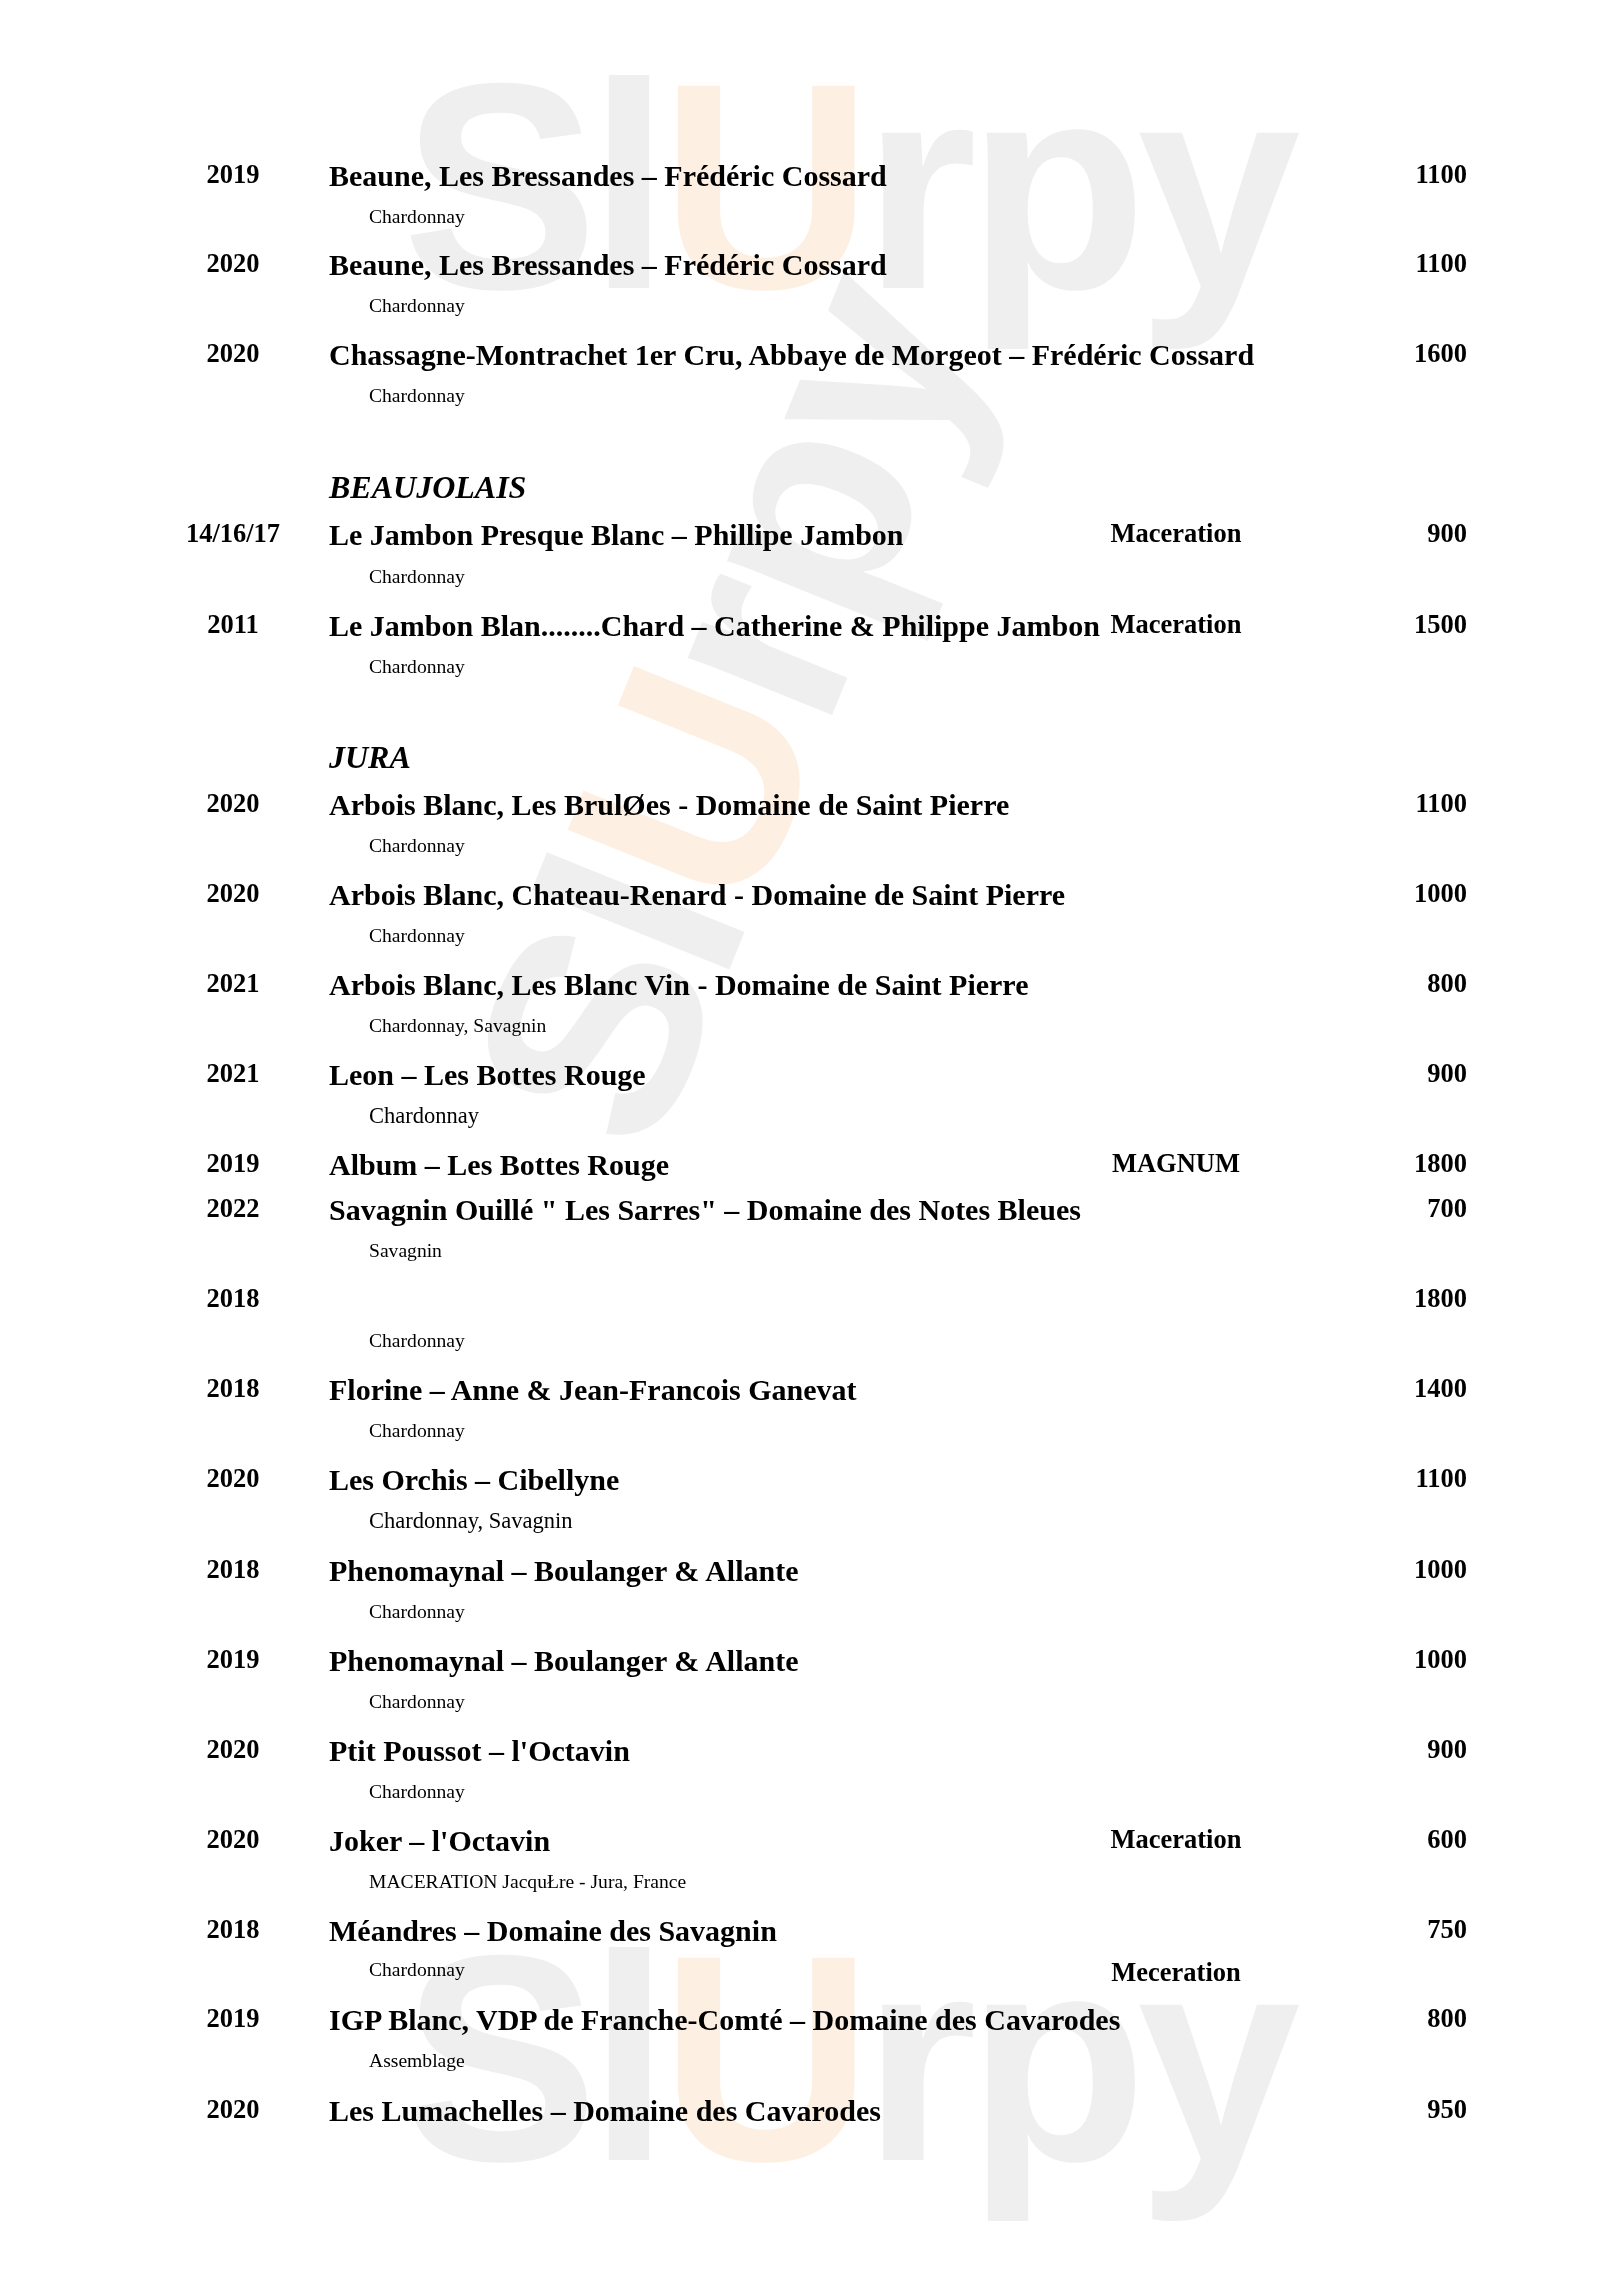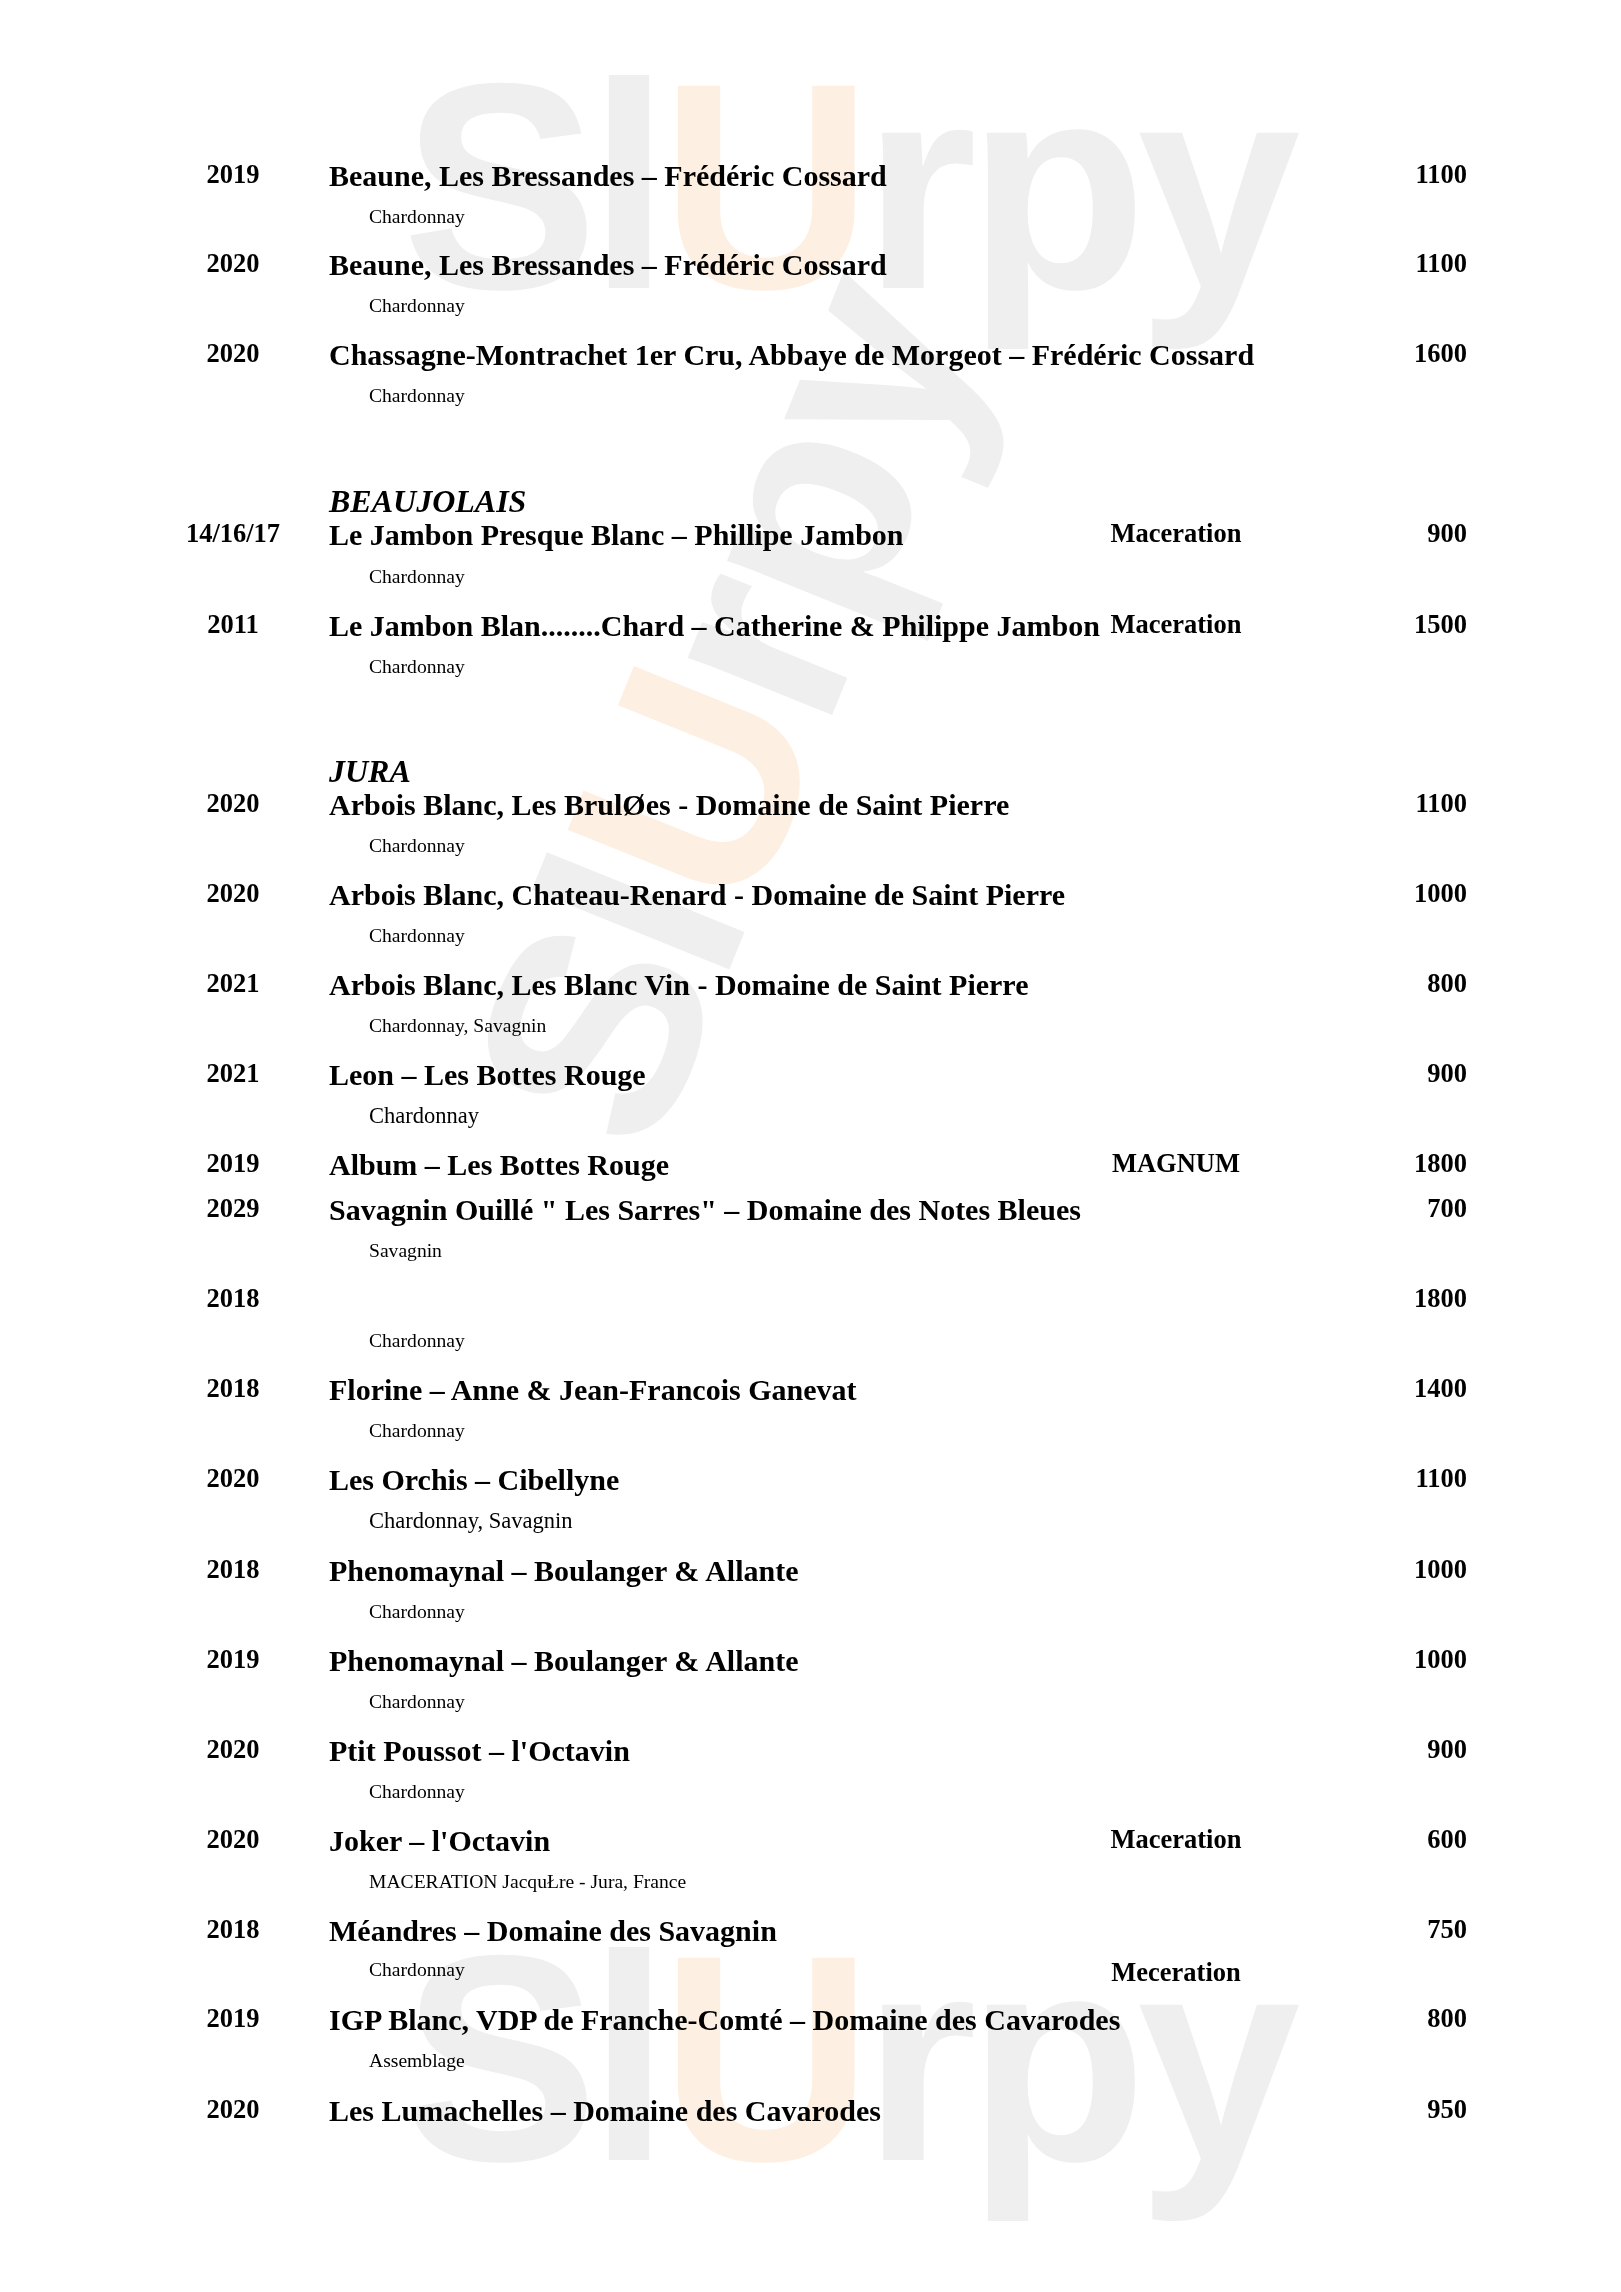--- a/index.html
+++ b/index.html
@@ -12,21 +12,21 @@
   .wm1 { left:402px; top:39px; }
   .wm2 { left:421px; top:1068px; transform:rotate(-68deg); transform-origin:left top; }
   .wm3 { left:402px; top:1911px; }
   .row { position:absolute; left:0; width:1621px; height:39px; z-index:1; }
   .year { position:absolute; left:147px; width:172px; text-align:center; font-weight:bold; font-size:26.5px; top:0; }
   .name { position:absolute; left:329px; font-weight:bold; font-size:30px; top:0; white-space:nowrap; }
   .note { position:absolute; left:1078px; width:196px; text-align:center; font-weight:bold; font-size:26.5px; top:0; }
   .price { position:absolute; right:154px; font-weight:bold; font-size:26.5px; top:0; text-align:center; }
   .sub { position:absolute; left:329px; font-size:19.6px; top:0; white-space:nowrap;margin-left:40px; }
   .sub.big { font-size:22.5px; }
-  .section { position:absolute; left:329px; font-weight:bold; font-style:italic; font-size:32px; z-index:1;margin-top:14px; }
+  .section { position:absolute; left:329px; font-weight:bold; font-style:italic; font-size:32px; z-index:1; }
 </style>
 </head>
 <body>
 
 <div class="wm wm1"><span class="g">Sl</span><span class="o">U</span><span class="g">rpy</span></div>
 <div class="wm wm2"><span class="g">Sl</span><span class="o">U</span><span class="g">rpy</span></div>
 <div class="wm wm3"><span class="g">Sl</span><span class="o">U</span><span class="g">rpy</span></div>
 
 <div class="row" style="top:159px">
   <span class="year">2019</span>
@@ -116,21 +116,21 @@
   </div>
 
 <div class="row" style="top:1148px">
   <span class="year">2019</span>
   <span class="name">Album – Les Bottes Rouge</span>
   <span class="note">MAGNUM</span>
   <span class="price">1800</span>
 </div>
 
 <div class="row" style="top:1193px">
-  <span class="year">2029</span>
+  <span class="year">2022</span>
   <span class="name">Savagnin Ouillé " Les Sarres"  – Domaine des Notes Bleues</span>
   <span class="price">700</span>
 </div>
 <div class="row" style="top:1240px">
     <span class="sub">Savagnin</span>
   </div>
 
 <div class="row" style="top:1283px">
   <span class="year">2018</span>
   <span class="price">1800</span>

